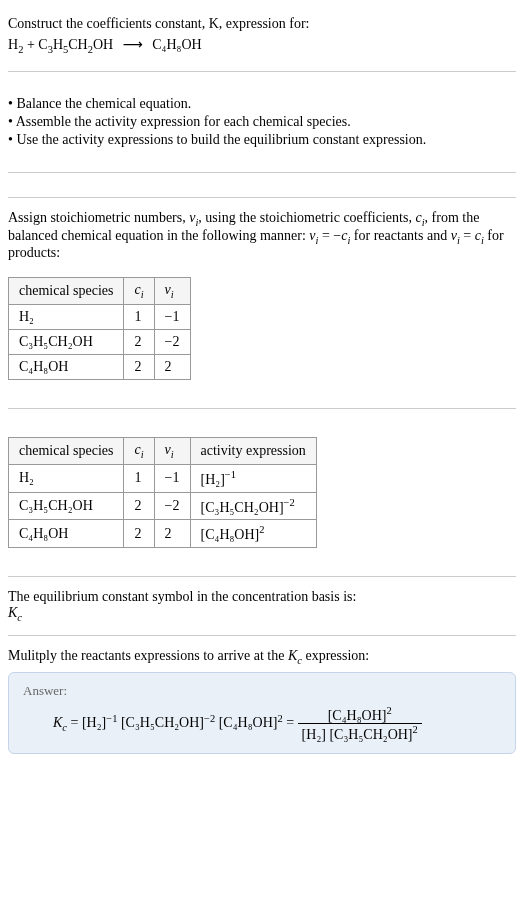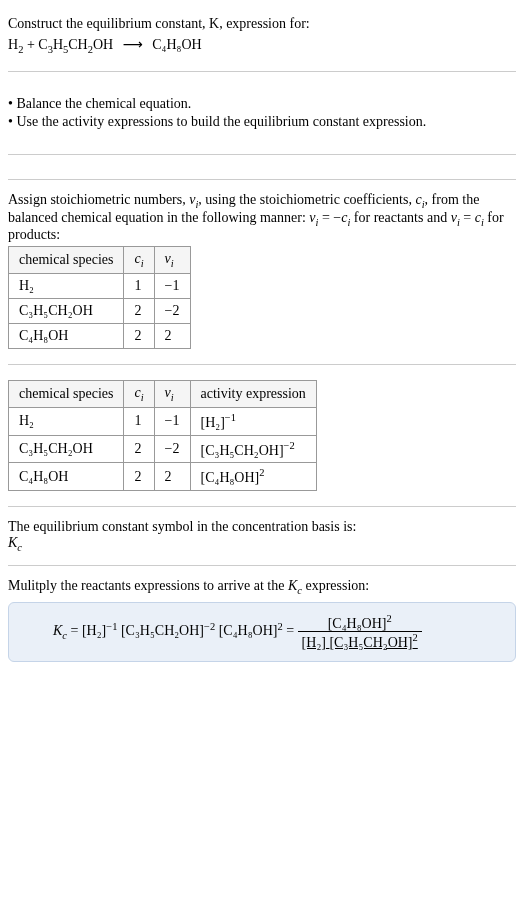--- a/index.html
+++ b/index.html
@@ -6,50 +6,51 @@
     body { font-family: Georgia, 'Times New Roman', serif; font-size: 14px; color: #000; width: 524px; background: #fff; padding: 8px; }
     .section { padding: 8px 0; }
     .hr { border: none; border-top: 1px solid #ccc; margin: 4px 0; }
     .title-line { margin-bottom: 4px; }
     .equation { margin: 4px 0; }
     sub { font-size: 0.75em; vertical-align: sub; }
     sup { font-size: 0.75em; vertical-align: super; }
     .arrow { display: inline-block; margin: 0 6px; }
     .bullet-list { margin: 12px 0; }
     .bullet-item { margin: 2px 0; }
-    table { border-collapse: collapse; margin: 3px 0; }
+    table { border-collapse: collapse; margin: 16px 0; }
     td, th { border: 1px solid #999; padding: 4px 10px; text-align: left; font-weight: normal; }
     th { background: #f5f5f5; }
     .answer-box { background: #eaf0f8; border: 1px solid #c5d4e8; border-radius: 6px; padding: 10px 14px; margin-top: 6px; }
     .answer-label { color: #666; font-size: 13px; margin-bottom: 6px; }
     .frac { display: inline-block; vertical-align: middle; text-align: center; }
     .frac .num { display: block; border-bottom: 1px solid #000; padding: 0 4px; }
-    .frac .den { display: block; padding: 0 4px; text-decoration: underline; }
+    .frac .den { display: block; padding: 0 4px; }
     .italic { font-style: italic; }
     .center-eq { text-align: left; padding-left: 30px; }
   </style>
 </head>
 <body>
 
 <div class="section">
   <div class="title-line">
-    <span>Construct the equilibrium constant, K, expression for:</span>
+    <span>Construct the coefficients constant, K, expression for:</span>
   </div>
   <div class="equation">
     <span><span>H</span><sub>2</sub></span><span> + </span><span><span>C</span><sub>3</sub><span>H</span><sub>5</sub><span>CH</span><sub>2</sub><span>OH</span></span>
     <span class="arrow">⟶</span>
     <span>C₄H₈OH</span>
   </div>
 </div>
 
 <hr class="hr">
 
 <div class="section">
   <div class="bullet-list">
     <div class="bullet-item">• Balance the chemical equation.</div>
+    <div class="bullet-item">• Assemble the activity expression for each chemical species.</div>
     <div class="bullet-item">• Use the activity expressions to build the equilibrium constant expression.</div>
   </div>
 </div>
 
 <hr class="hr">
 
 <div class="section">
 </div>
 
 <hr class="hr">
@@ -124,17 +125,18 @@
   <div><span class="italic">K</span><sub class="italic">c</sub></div>
 </div>
 
 <hr class="hr">
 
 <div class="section">
   <div>
     <span>Mulitply the reactants expressions to arrive at the </span><span class="italic">K</span><sub class="italic">c</sub><span> expression:</span>
   </div>
   <div class="answer-box">
+    <div class="answer-label">Answer:</div>
     <div class="center-eq">
       <span class="italic">K</span><sub class="italic">c</sub><span> = </span><span>[H₂]</span><sup>−1</sup><span> </span><span>[C₃H₅CH₂OH]</span><sup>−2</sup><span> </span><span>[C₄H₈OH]</span><sup>2</sup><span> = </span><span class="frac"><span class="num"><span>[C₄H₈OH]</span><sup>2</sup></span><span class="den"><span>[H₂]</span><span> </span><span>[C₃H₅CH₂OH]</span><sup>2</sup></span></span>
     </div>
   </div>
 </div>
 
 </body></html>

